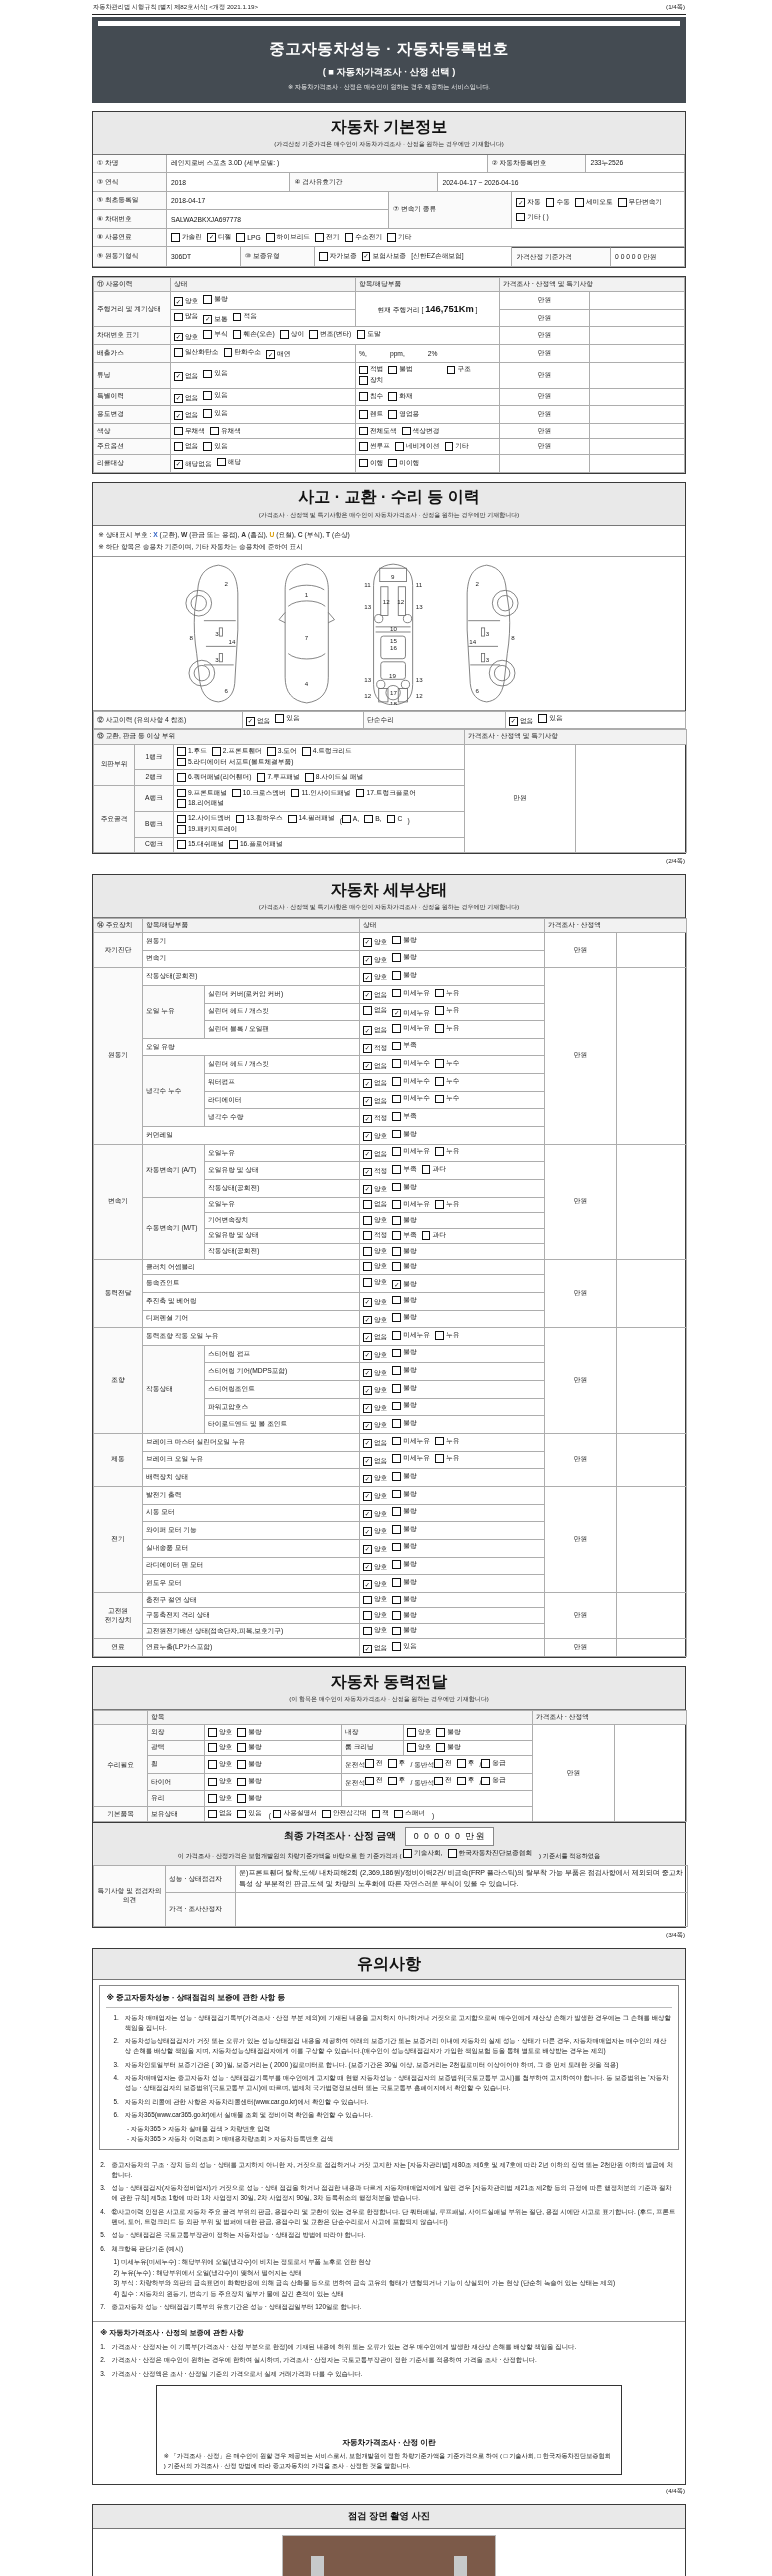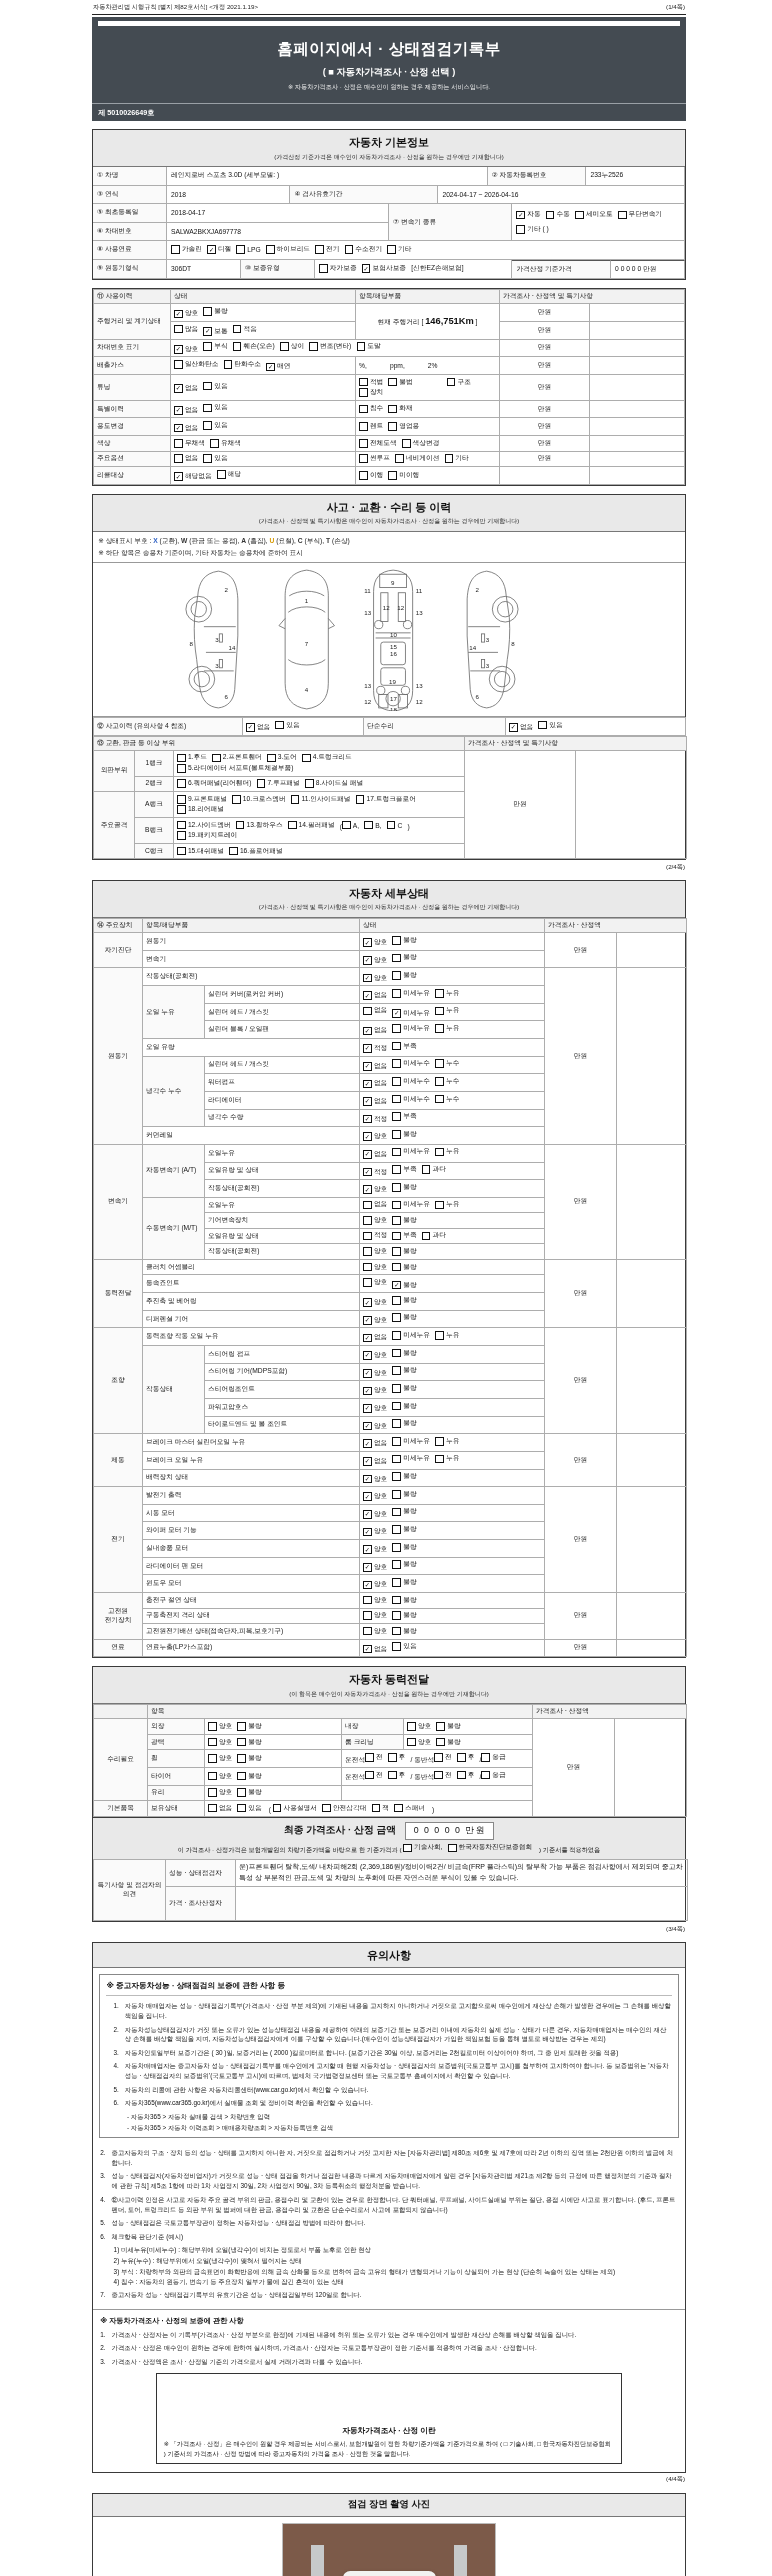--- a/index.html
+++ b/index.html
@@ -7,21 +7,21 @@
   .page{width:594px;margin-left:92px;padding-top:2.1px;}
   .topline{display:flex;justify-content:space-between;font-size:6.2px;color:#222;padding:1px 1px 2.1px 1px;border-bottom:1px solid #222;}
   .hdr{background:#444b52;color:#fff;text-align:center;padding:4.1px 5.2px 11.3px 5.2px;margin-top:2.1px;}
   .hdr-stripe{height:4.6px;background:#ffffff;margin:0 1px 13.4px 1px;}
   .hdr-title{font-size:15.5px;font-weight:bold;letter-spacing:0.5px;}
   .hdr-sub{font-size:9.3px;margin-top:5.2px;font-weight:bold;}
   .hdr-note{font-size:6.2px;margin-top:4.1px;color:#eee;}
   .docno{background:#444b52;color:#fff;font-size:7.2px;font-weight:bold;padding:3.6px 6.2px;border-top:1px solid #9aa0a6;}
   .sec{border:1px solid #3a3a3a;margin-top:8.2px;background:#fff;}
   .sec-head{background:#e9e9e9;text-align:center;padding:4.6px 3.1px;border-bottom:0.5px solid #777;}
-  .sec-title{font-size:11px;font-weight:bold;}
+  .sec-title{font-size:16px;font-weight:bold;}
   .sec-sub{font-size:6px;margin-top:2.6px;color:#222;}
   table{border-collapse:collapse;width:100%;table-layout:fixed;}
   td,th{border:0.5px solid #adadad;font-size:6.7px;padding:2.1px 3.1px;vertical-align:middle;word-break:keep-all;}
   th{background:#f2f2f2;font-weight:normal;text-align:left;}
   .lab{background:#fafafa;}
   .ctr{text-align:center;}
   .cb{display:inline-flex;align-items:center;margin:0.5px 5.2px 0.5px 0;white-space:nowrap;}
   .bx{width:6.7px;height:6.7px;border:1px solid #111;margin-right:2.1px;display:inline-flex;align-items:center;justify-content:center;font-size:6.2px;font-weight:bold;line-height:1;background:#fff;}
   .bx.on{color:#000;}
   .cblb{font-size:6.7px;}
@@ -59,25 +59,24 @@
 
 <div class="page">
 
   <div class="topline">
     <span>자동차관리법 시행규칙 [별지 제82호서식] &lt;개정 2021.1.19&gt;</span>
     <span>(1/4쪽)</span>
   </div>
 
   <div class="hdr">
     <div class="hdr-stripe"></div>
-    <div class="hdr-title">홈페이지에서 · 상태점검기록부</div>
+    <div class="hdr-title">중고자동차성능 · 자동차등록번호</div>
     <div class="hdr-sub">( ■ 자동차가격조사 · 산정 선택 )</div>
     <div class="hdr-note">※ 자동차가격조사 · 산정은 매수인이 원하는 경우 제공하는 서비스입니다.</div>
   </div>
-  <div class="docno">제 5010026649호</div>
 
   <div class="sec">
     <div class="sec-head">
       <div class="sec-title">자동차 기본정보</div>
       <div class="sec-sub">(가격산정 기준가격은 매수인이 자동차가격조사 · 산정을 원하는 경우에만 기재합니다)</div>
     </div>
     <div class="basic-grid">
       <div class="bg-cell lab" style="grid-column:span 3">① 차명</div>
       <div class="bg-cell" style="grid-column:span 13">레인지로버 스포츠 3.0D (세부모델: )</div>
       <div class="bg-cell lab" style="grid-column:span 4">② 자동차등록번호</div>

